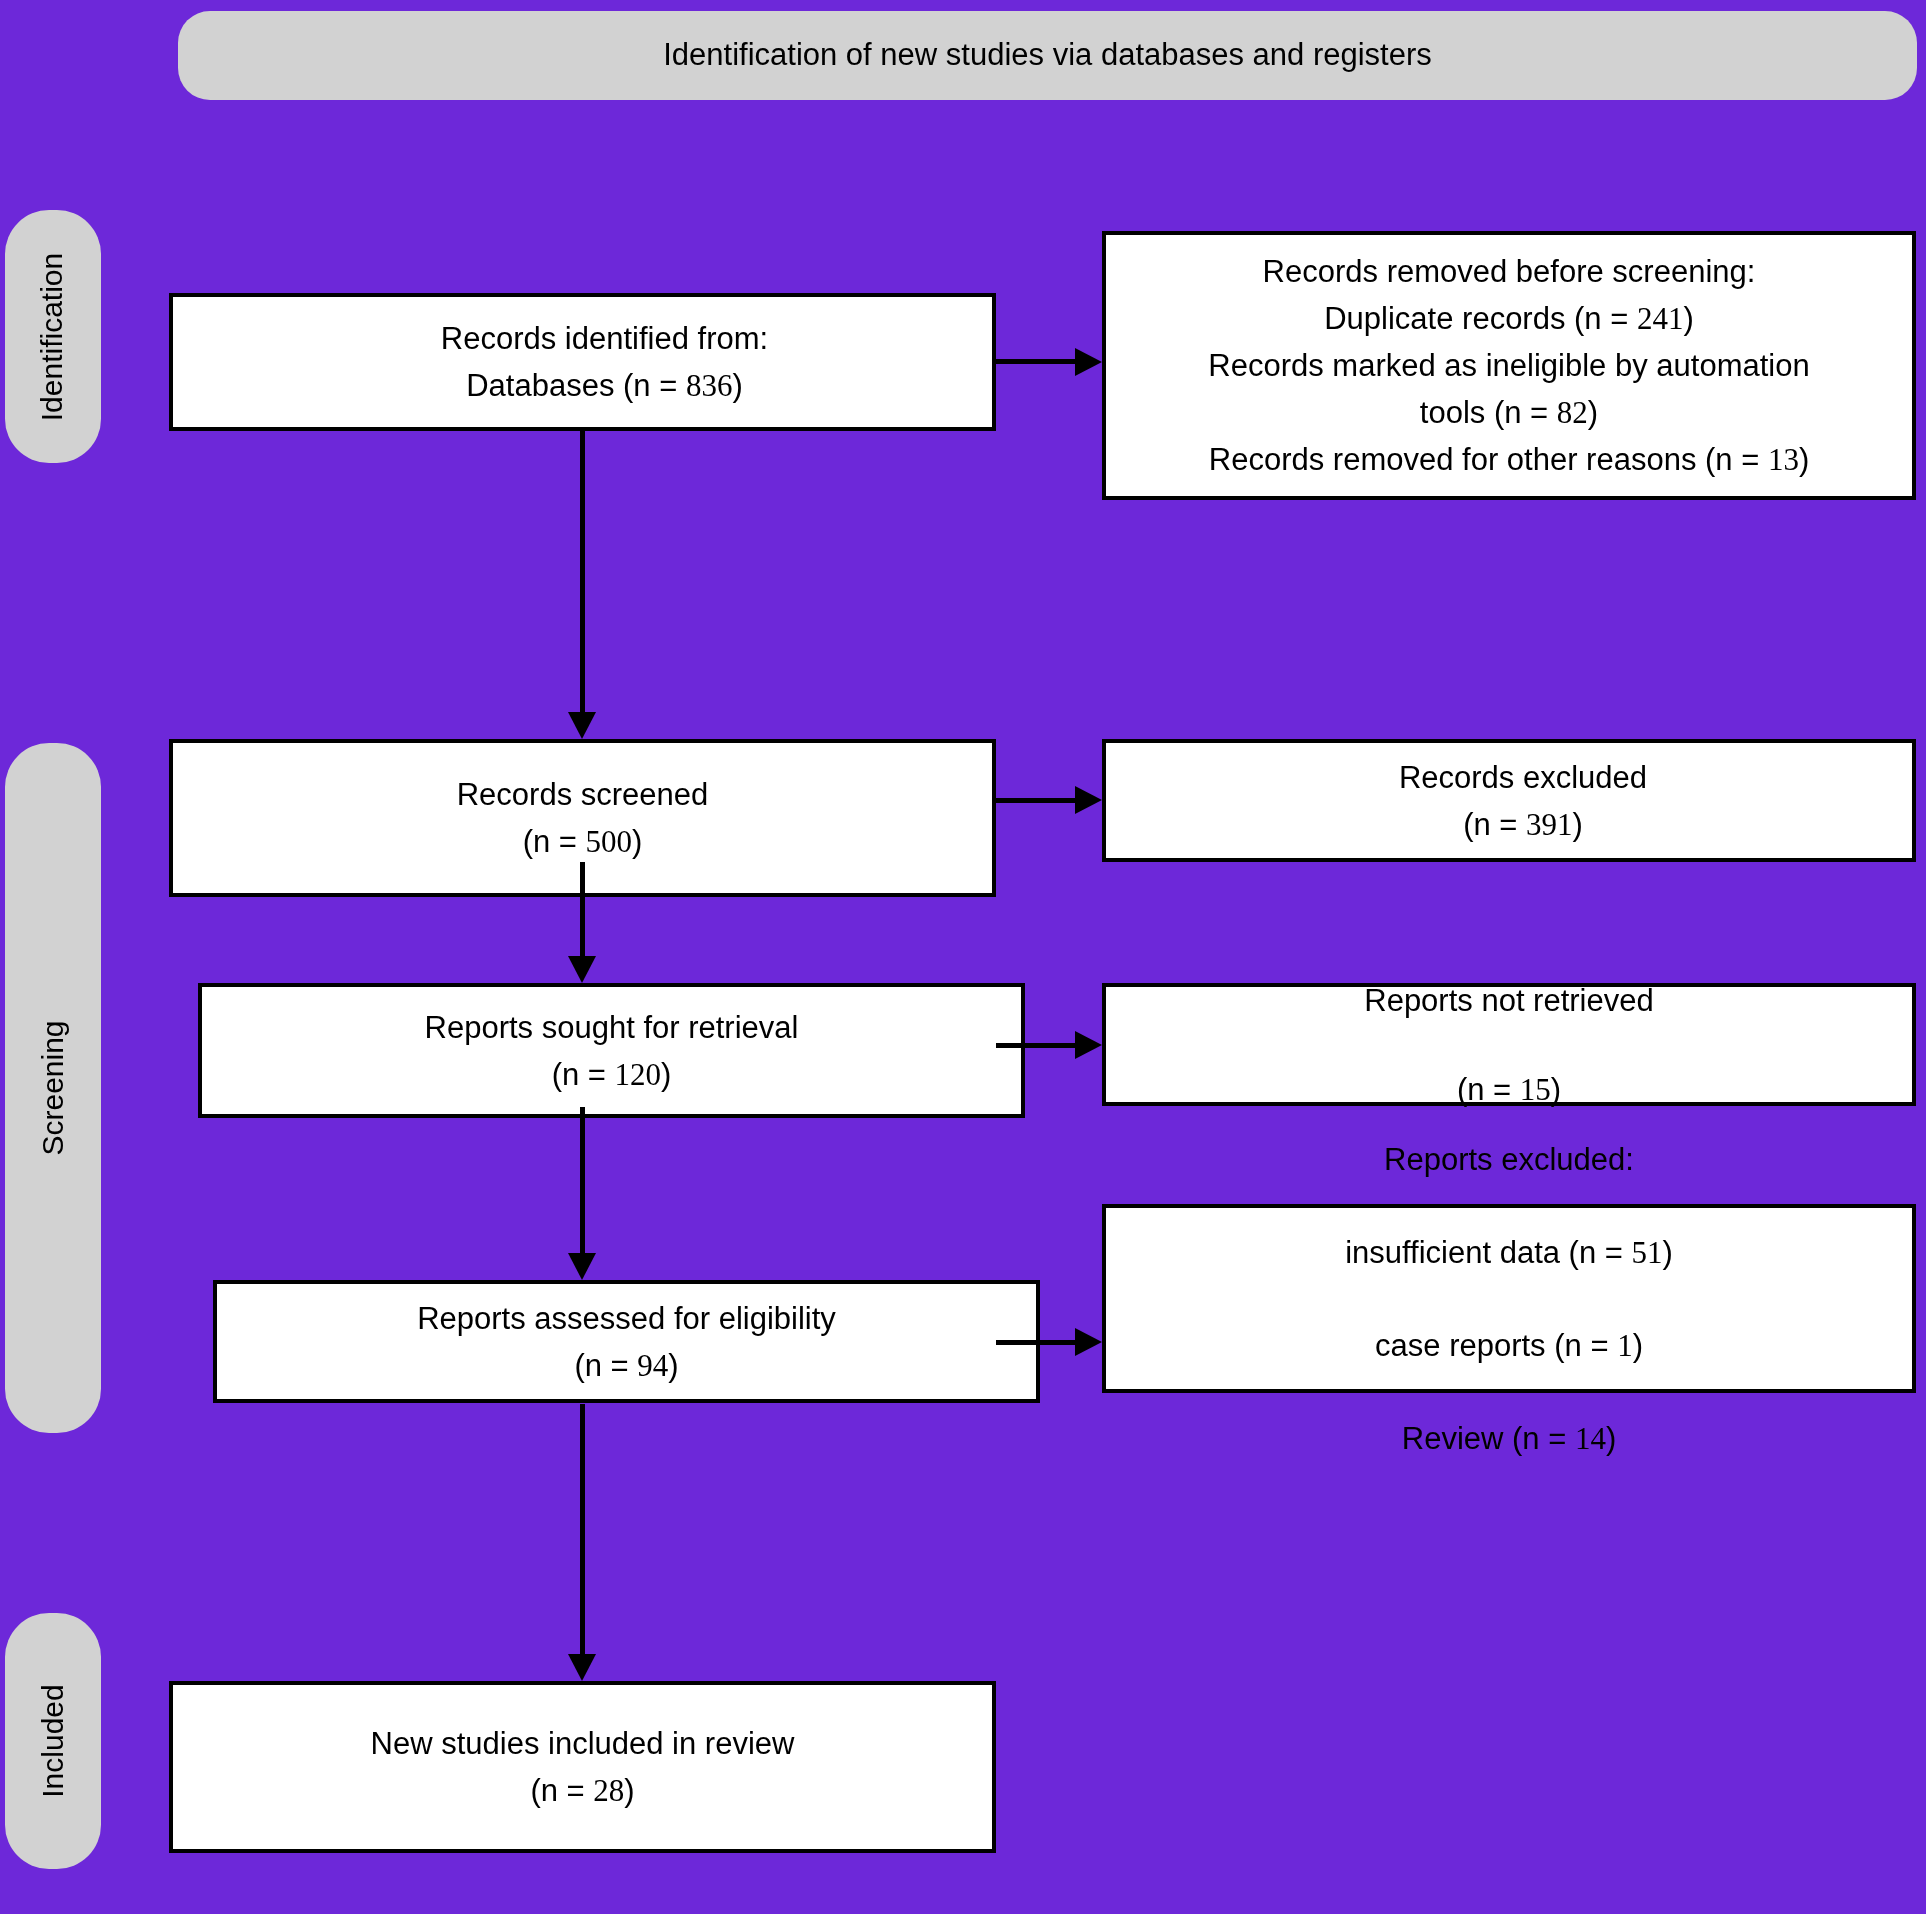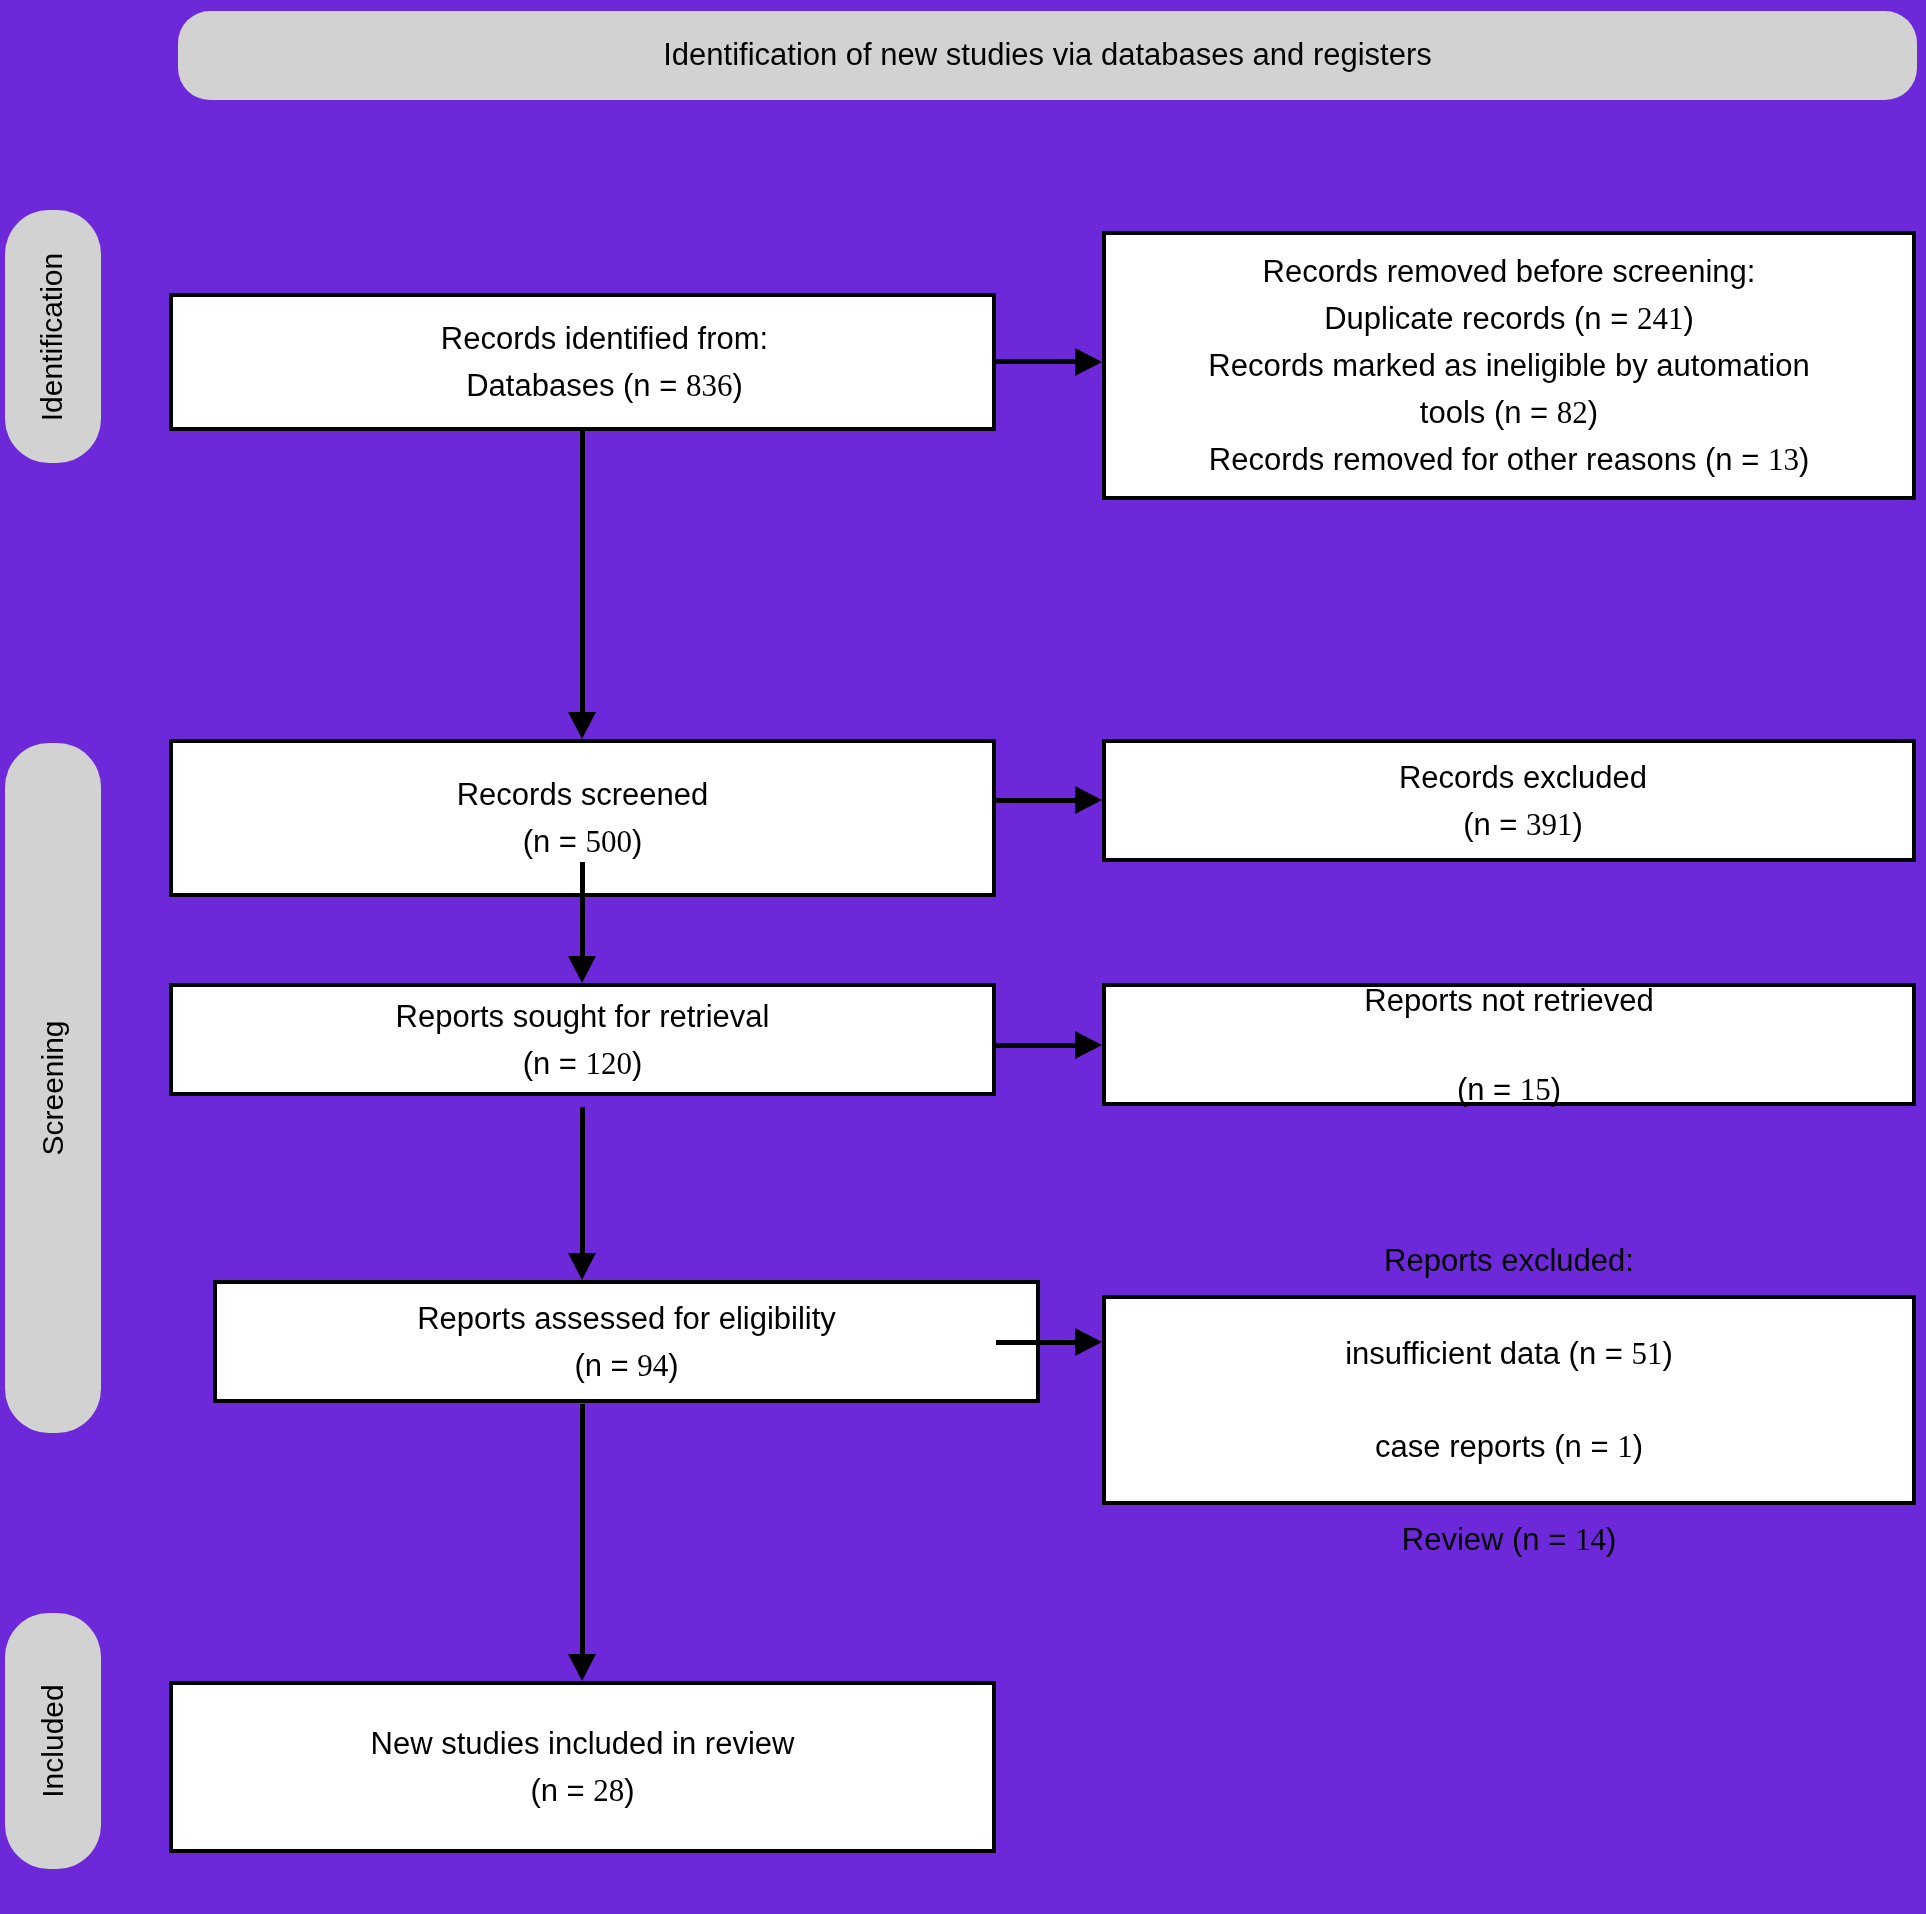--- a/index.html
+++ b/index.html
@@ -52,27 +52,27 @@
     display:flex;flex-direction:column;
     align-items:center;justify-content:center;
     text-align:center;
     font-size:31px;
     line-height:47px;
   }
   .box.left{left:169px;width:827px;}
   .box.right{left:1102px;width:814px;}
   #b1{top:293px;height:138px;padding-left:44px;}
   #b2{top:739px;height:158px;}
-  #b3{top:983px;height:113px;}
+  #b3{top:983px;height:135px;margin-left:29px;}
   #b4{top:1280px;height:123px;margin-left:44px;}
   #b5{top:1681px;height:172px;}
   #r1{top:231px;height:269px;}
   #r2{top:739px;height:123px;padding-left:28px;}
   #r3{top:983px;height:123px;gap:42px;}
-  #r4{top:1295px;height:210px;gap:46px;}
+  #r4{top:1204px;height:189px;gap:46px;}
 
   .num{font-family:"Liberation Serif",serif;}
 
   .hline{position:absolute;height:4.7px;background:var(--arrow);}
   .vline{position:absolute;width:4.7px;background:var(--arrow);}
   .tri-right{
     position:absolute;width:0;height:0;
     border-top:14px solid transparent;
     border-bottom:14px solid transparent;
     border-left:27px solid var(--arrow);

